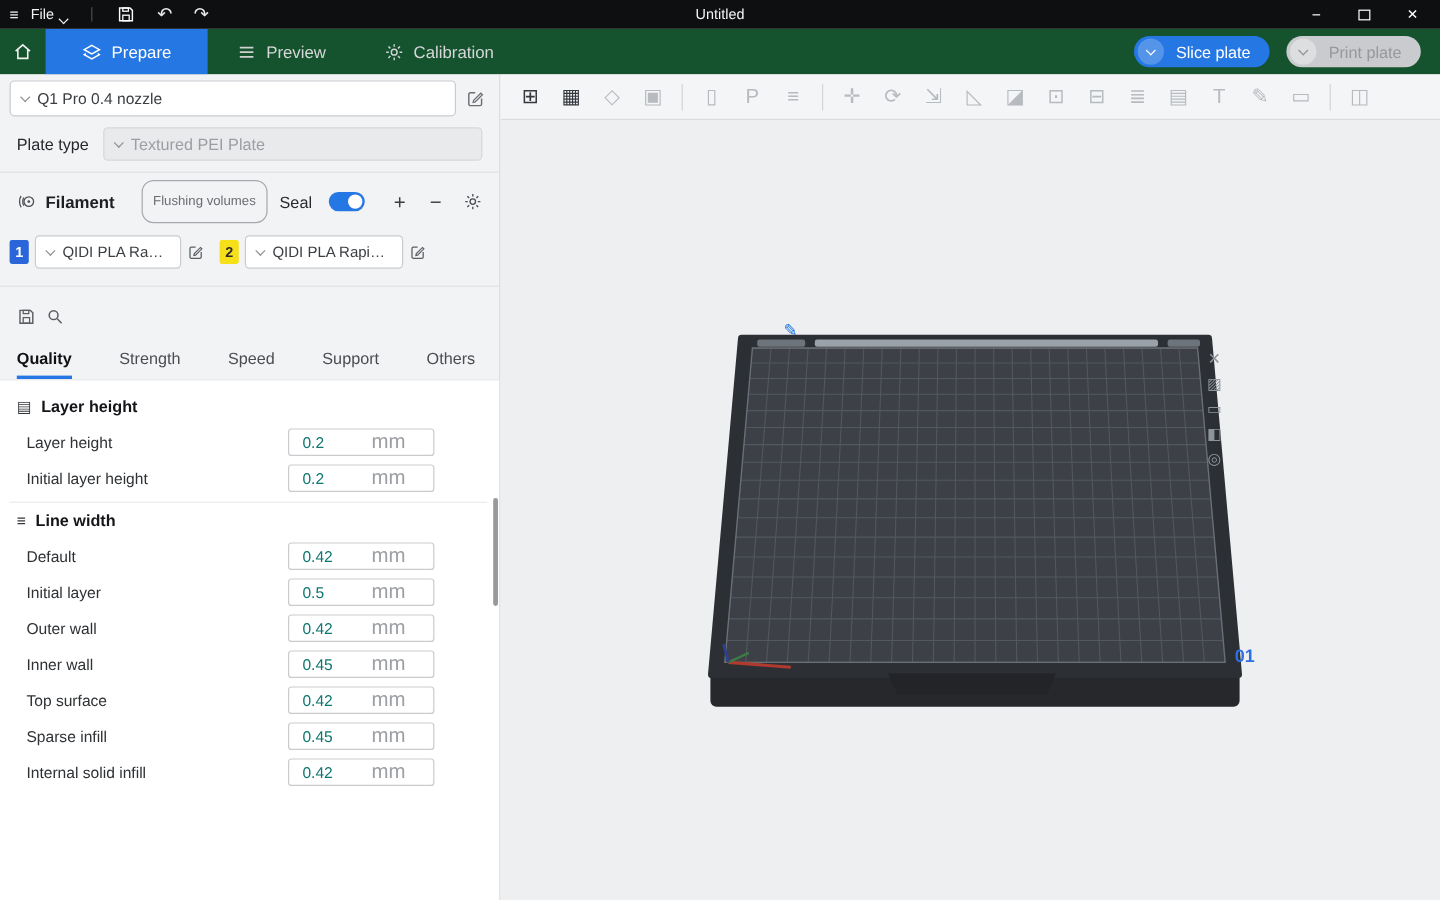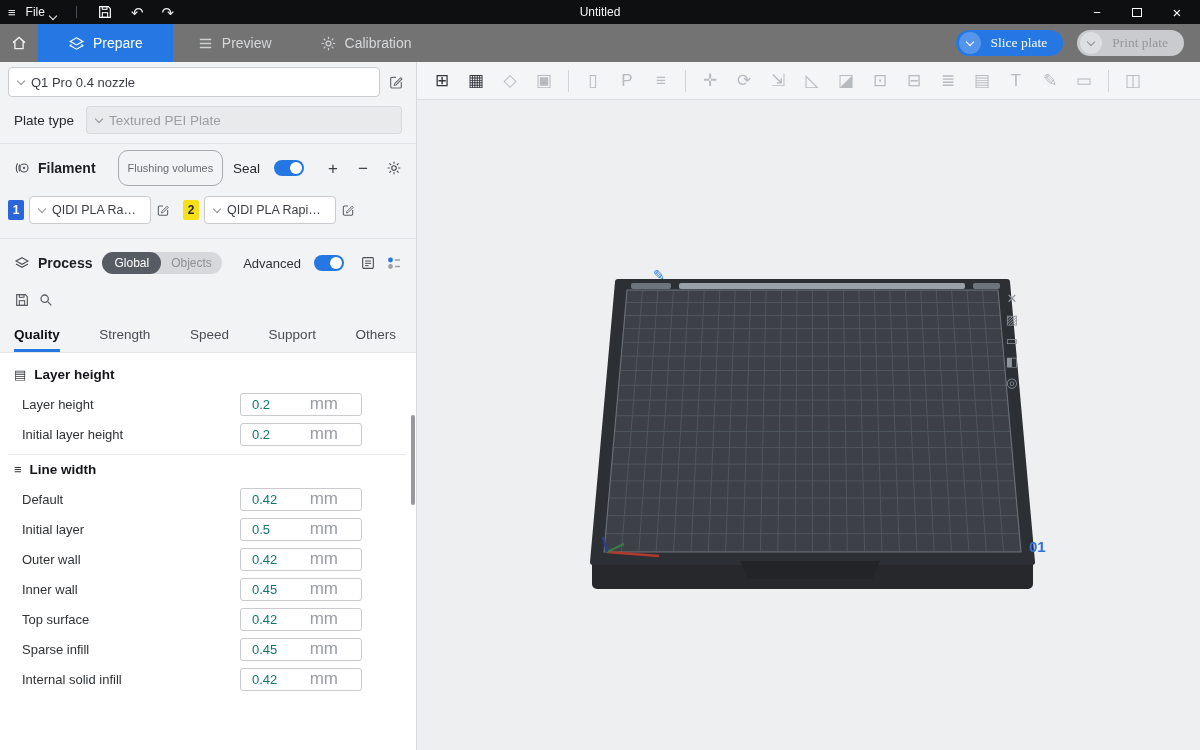--- a/index.html
+++ b/index.html
@@ -13,37 +13,37 @@
   .tb-glyph{font-size:13px;line-height:1;color:#e9e9e9}
   .tb-sep{width:1px;height:12px;background:#4a4c4f;margin:0 10px}
   .tb-title{position:absolute;left:50%;transform:translateX(-50%);font-size:12px;color:#f5f5f5}
   .win-ctrls{margin-left:auto;display:flex;align-items:center;gap:26px;padding-right:8px}
   .win-btn{color:#fff;font-size:13px;line-height:1;display:flex;align-items:center;justify-content:center;width:14px;height:14px}
   .win-max-box{width:10px;height:9px;border:1.3px solid #fff;display:inline-block}
 
   .chev{display:inline-block;width:6px;height:6px;border-right:1.6px solid currentColor;border-bottom:1.6px solid currentColor;transform:rotate(45deg);margin-top:-3px}
 
   
-  .tabbar{height:38px;background:#737373;display:flex;align-items:stretch}
+  .tabbar{height:38px;background:#14532d;display:flex;align-items:stretch}
   .home-btn{width:38px;display:flex;align-items:center;justify-content:center;color:#f0f0f0}
   .main-tab{display:flex;align-items:center;gap:8px;padding:0 24px;color:#d6d7d9;font-size:14px}
   .main-tab svg{color:#cfd1d4}
   .main-tab.active{background:#2577e3;color:#fff;padding:0 30px}
   .main-tab.active svg{color:#fff}
   .tab-spacer{flex:1}
   .action-wrap{display:flex;align-items:center;gap:14px;padding-right:16px}
   .pill{height:26px;border-radius:13px;display:flex;align-items:center;overflow:hidden}
   .pill .chev-part{width:22px;height:22px;border-radius:50%;margin:0 2px 0 3px;display:flex;align-items:center;justify-content:center}
   .pill.blue{background:#2577e3}
   .pill.blue .chev-part{background:rgba(255,255,255,.22);color:#fff}
   .pill.blue .pill-label{color:#fff}
   .pill.gray{background:#c9cbce}
   .pill.gray .chev-part{background:#dcdee0;color:#8e9094}
   .pill.gray .pill-label{color:#96989c}
-  .pill-label{background:none;border:0;font-family:Liberation Serif, serif;font-size:13.5px;padding:0 16px 0 8px;cursor:pointer}
+  .pill-label{background:none;border:0;font-family:Liberation Sans, sans-serif;font-size:13.5px;padding:0 16px 0 8px;cursor:pointer}
 
   
   .main{display:flex;height:688px}
   .sidebar{width:417px;background:#f2f3f5;border-right:1px solid #d7d9dc;position:relative;display:flex;flex-direction:column}
   .viewport{flex:1;position:relative;background:#edeff1;overflow:hidden}
 
   
   .side-row{display:flex;align-items:center;padding:0 14px}
   .sec-header-row{height:34px;gap:8px}
   .sec-title-main{font-size:14px;font-weight:700;color:#1d1f22}
@@ -279,40 +279,20 @@
         <span class="chev"></span>
         <span class="slot-name">QIDI PLA Rapido M...</span>
       </div>
       <svg class="icon14">
           <use href="#i-edit"></use>
         </svg>
     </div>
 
     <div class="divider"></div>
 
-    <div class="side-row proc-header">
-      <svg class="icon16">
-          <use href="#i-process"></use>
-        </svg>
-      <span class="sec-title-main">Process</span>
-      <div class="seg">
-        <span class="seg-on">Global</span>
-        <span class="seg-off">Objects</span>
-      </div>
-      <span class="adv-label right">Advanced</span>
-      <span class="toggle" style="margin-left:5px"></span>
-      <svg class="icon16" style="margin-left:8px">
-          <use href="#i-list"></use>
-        </svg>
-      <svg width="16" height="16" style="margin-left:2px">
-          <circle cx="4.5" cy="5" r="2.4" fill="#2577e3"></circle>
-          <circle cx="4.5" cy="11.5" r="2.4" fill="#9aa0a6"></circle>
-          <path d="M9 5 H14 M9 11.5 H14" stroke="#9aa0a6" stroke-width="1.4"></path>
-        </svg>
-    </div>
 
     <div class="side-row proc-combo-row">
       <svg class="icon16" style="color:#5a5e63">
           <use href="#i-save"></use>
         </svg>
       <svg class="icon16" style="color:#5a5e63">
           <use href="#i-search"></use>
         </svg>
     </div>
 

